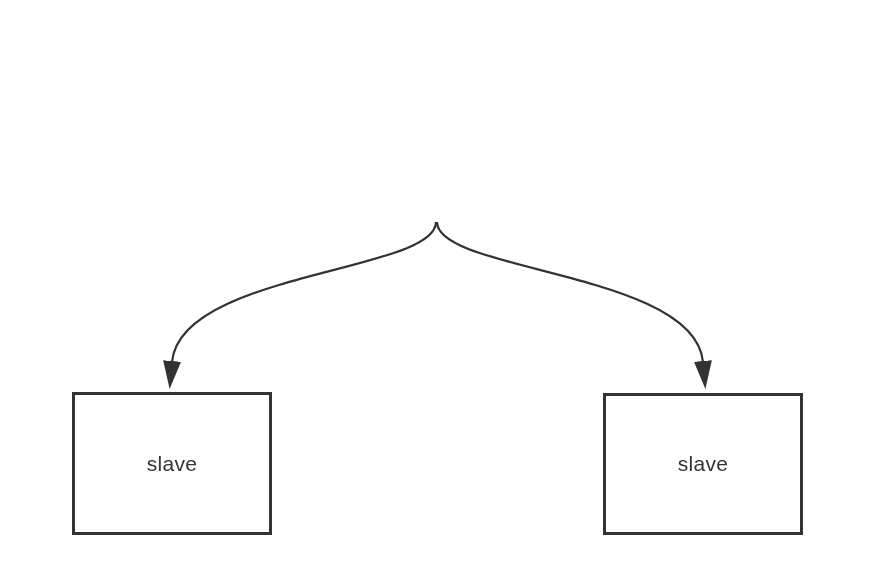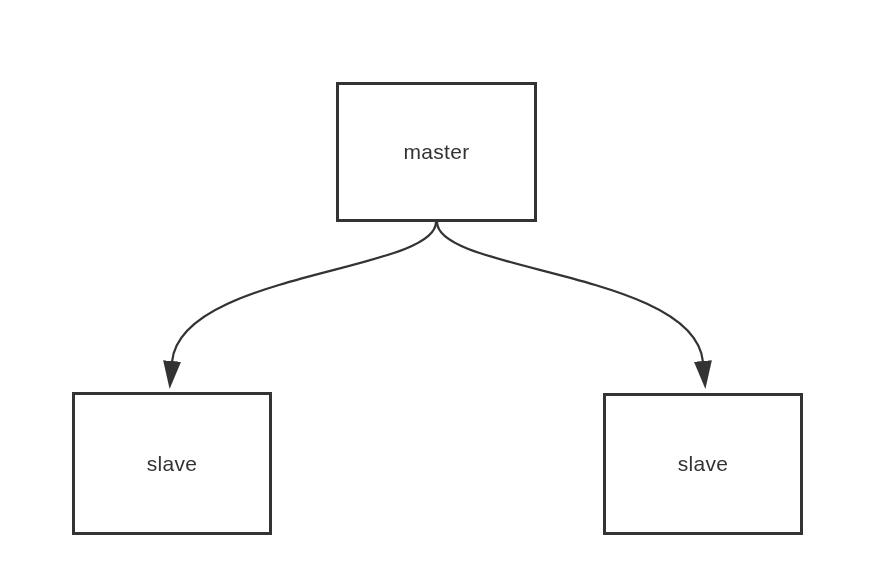--- a/index.html
+++ b/index.html
@@ -69,23 +69,20 @@
   <svg class="edges-layer" width="870" height="586" viewBox="0 0 870 586" aria-hidden="true">
     <defs>
       <marker id="arrowhead" markerUnits="userSpaceOnUse" markerWidth="32" markerHeight="22" refX="1" refY="10" orient="auto">
         <path d="M0,1 L28,10 L0,19 Z" fill="#333333"></path>
       </marker>
     </defs>
     <path class="edge" d="M436,222 C436,272 180,272 172,362" marker-end="url(#arrowhead)"></path>
     <path class="edge" d="M437,222 C437,272 695,272 703,362" marker-end="url(#arrowhead)"></path>
   </svg>
 
-  <div class="node node-master">
-    <span>master</span>
-  </div>
 
   <div class="node node-slave-left">
     <span>slave</span>
   </div>
 
   <div class="node node-slave-right">
     <span>slave</span>
   </div>
 
 </div>

